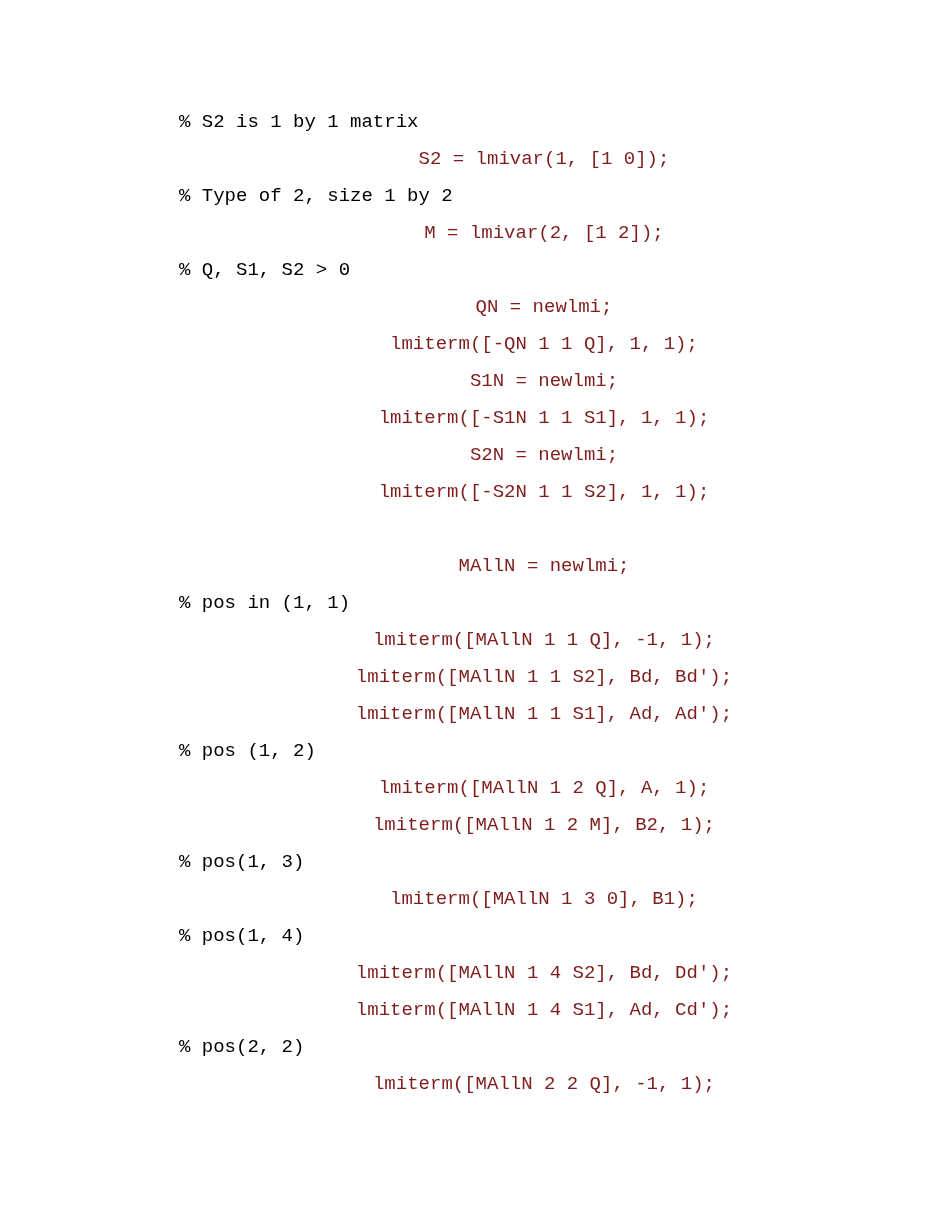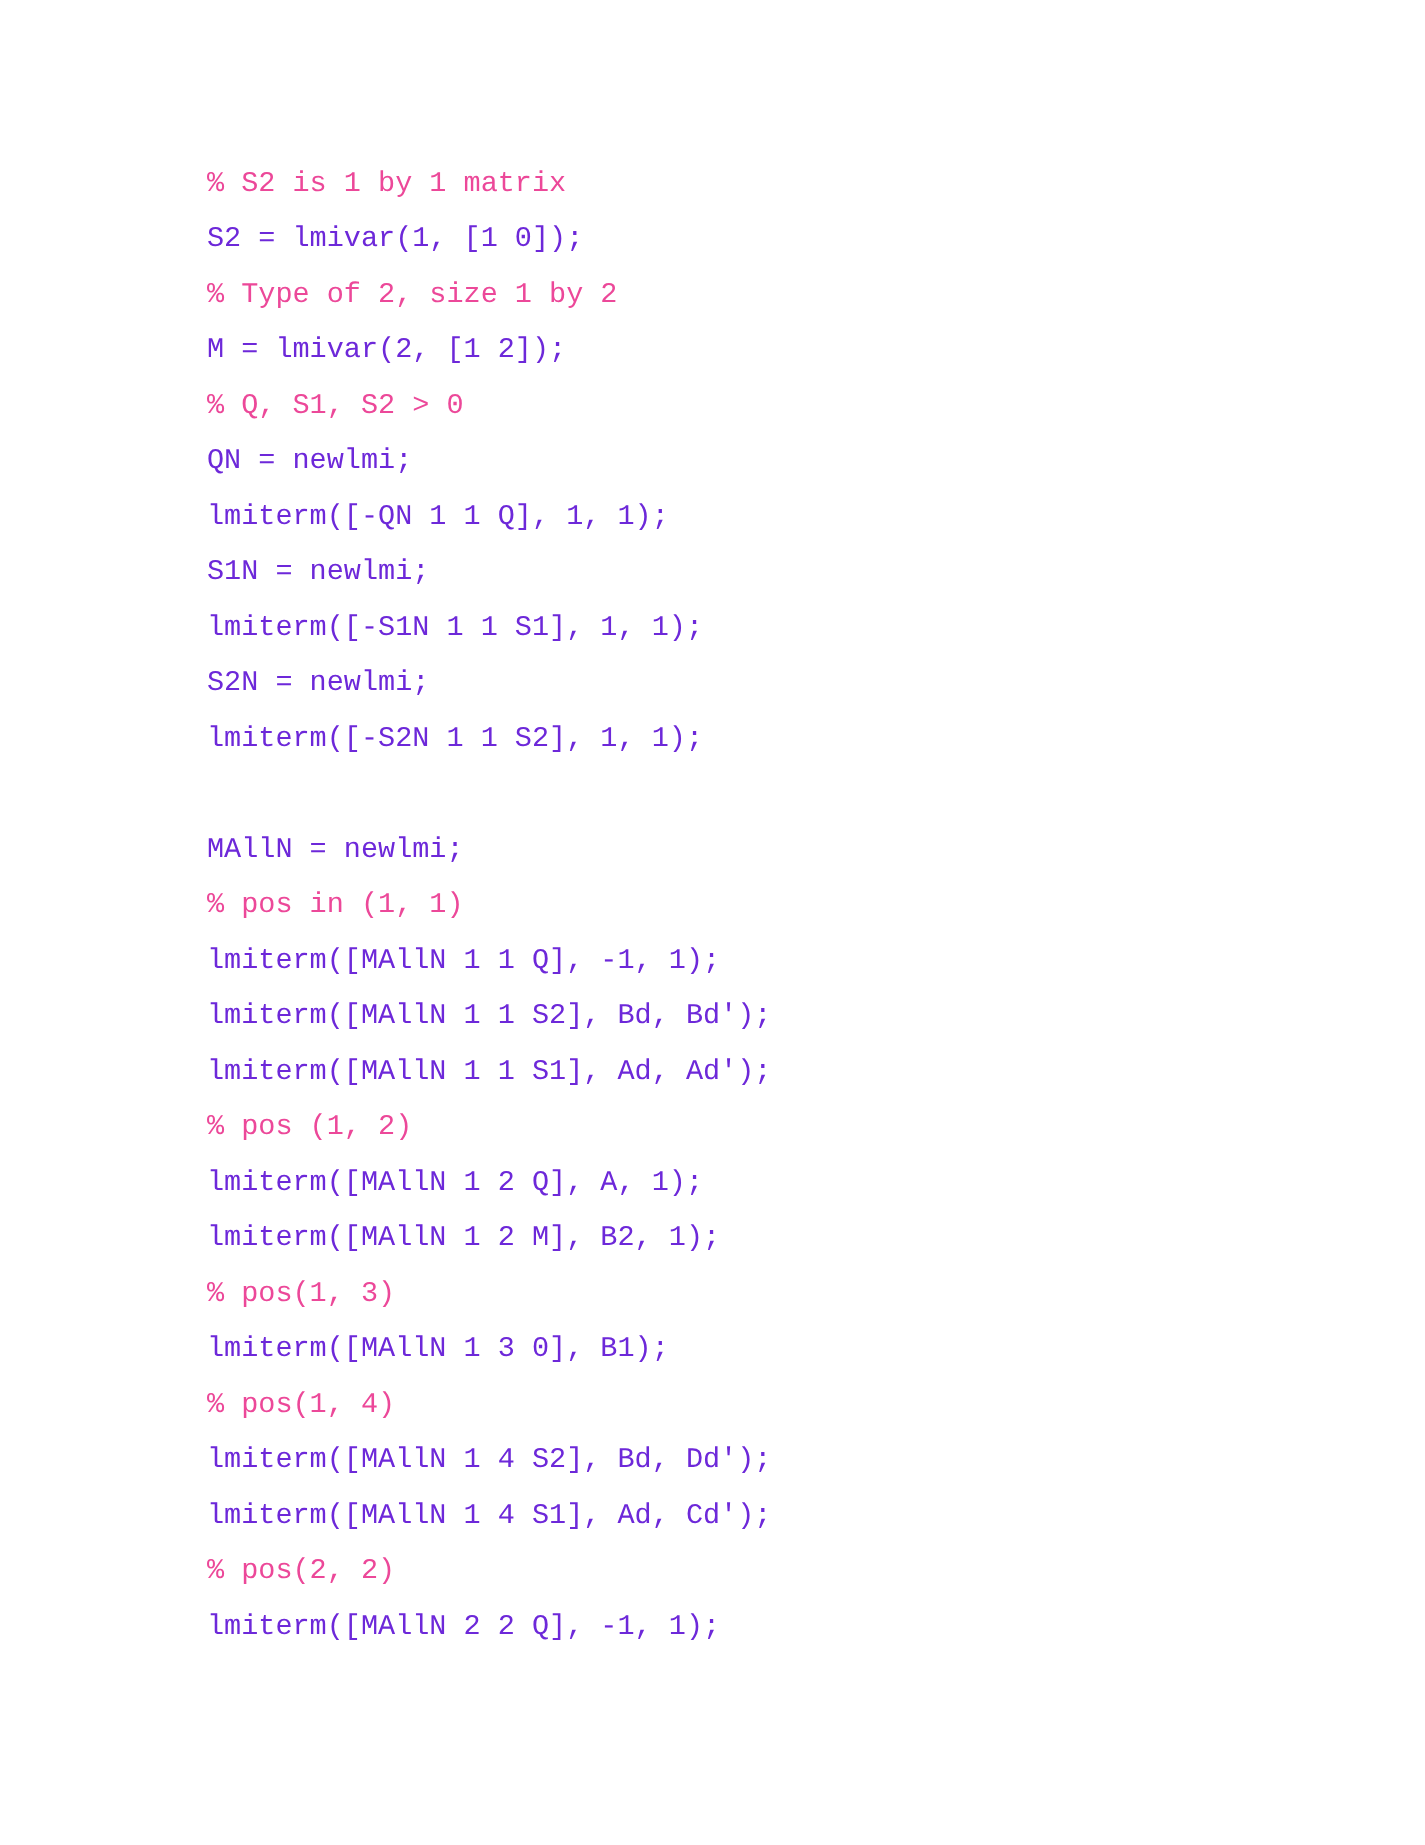--- a/index.html
+++ b/index.html
@@ -9,20 +9,20 @@
     width: 950px;
   }
   .page {
     padding: 104px 0 0 138px;
     font-family: "Courier New", Courier, monospace;
     font-size: 19px;
     line-height: 37px;
     color: #000000;
     white-space: pre;
   }
-  .comment { color: #ec4899; }
-  .code { color: #6d28d9; }
+  .comment { color: #000000; margin-left: 41px; }
+  .code { color: #7f1d1d; text-align: center; }
   .blank { display: block; height: 37px; }
 </style>
 </head>
 <body>
 
 <div class="page" id="listing"><div class="comment">% S2 is 1 by 1 matrix</div><div class="code">S2 = lmivar(1, [1 0]);</div><div class="comment">% Type of 2, size 1 by 2</div><div class="code">M = lmivar(2, [1 2]);</div><div class="comment">% Q, S1, S2 &gt; 0</div><div class="code">QN = newlmi;</div><div class="code">lmiterm([-QN 1 1 Q], 1, 1);</div><div class="code">S1N = newlmi;</div><div class="code">lmiterm([-S1N 1 1 S1], 1, 1);</div><div class="code">S2N = newlmi;</div><div class="code">lmiterm([-S2N 1 1 S2], 1, 1);</div><div class="blank"></div><div class="code">MAllN = newlmi;</div><div class="comment">% pos in (1, 1)</div><div class="code">lmiterm([MAllN 1 1 Q], -1, 1);</div><div class="code">lmiterm([MAllN 1 1 S2], Bd, Bd');</div><div class="code">lmiterm([MAllN 1 1 S1], Ad, Ad');</div><div class="comment">% pos (1, 2)</div><div class="code">lmiterm([MAllN 1 2 Q], A, 1);</div><div class="code">lmiterm([MAllN 1 2 M], B2, 1);</div><div class="comment">% pos(1, 3)</div><div class="code">lmiterm([MAllN 1 3 0], B1);</div><div class="comment">% pos(1, 4)</div><div class="code">lmiterm([MAllN 1 4 S2], Bd, Dd');</div><div class="code">lmiterm([MAllN 1 4 S1], Ad, Cd');</div><div class="comment">% pos(2, 2)</div><div class="code">lmiterm([MAllN 2 2 Q], -1, 1);</div></div>
 
 </body></html>

